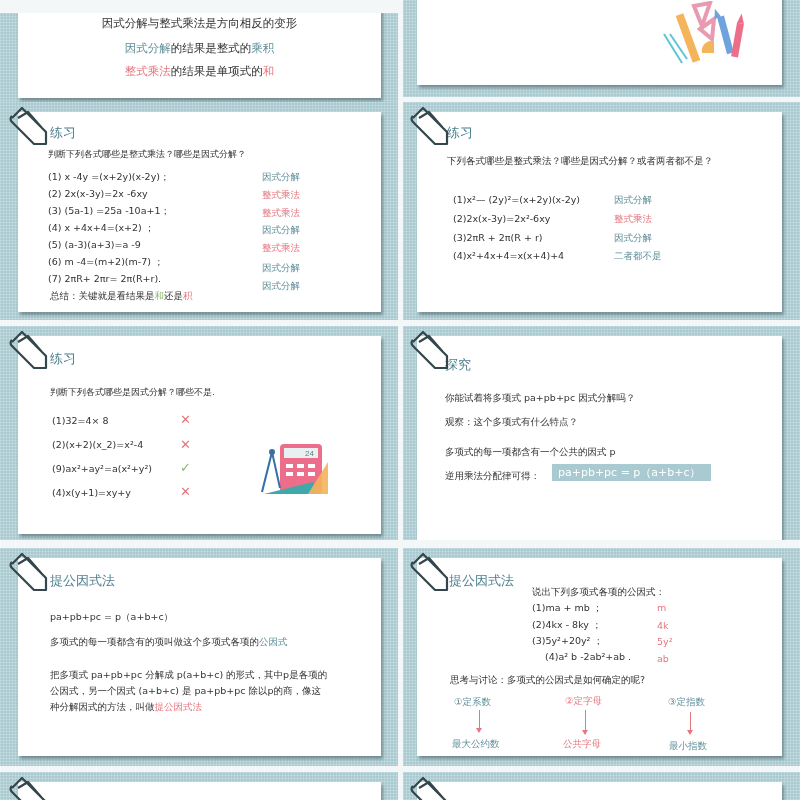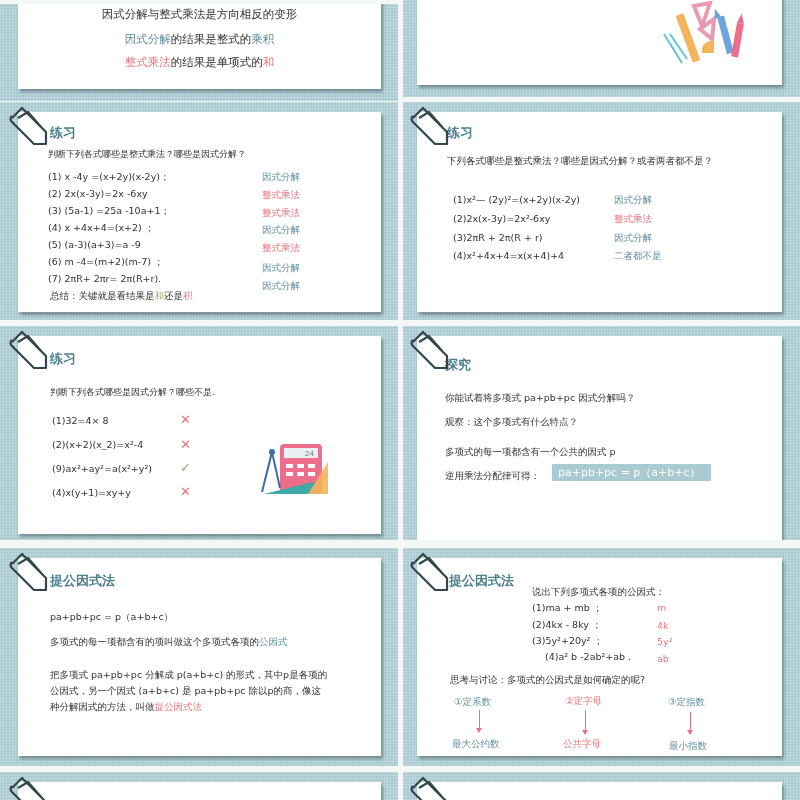--- a/index.html
+++ b/index.html
@@ -3,34 +3,34 @@
 <meta charset="utf-8">
 <style>
 *{box-sizing:border-box;margin:0;padding:0}
 html,body{width:800px;height:800px;overflow:hidden;background:#f4f7f8}
 body{font-family:"DejaVu Sans","Liberation Sans",sans-serif;color:#333;position:relative}
 .slide{position:absolute;background-color:#a9cad1;
  background-image:linear-gradient(rgba(255,255,255,0.18) 1px,transparent 1px),linear-gradient(90deg,rgba(255,255,255,0.18) 1px,transparent 1px);
  background-size:3px 3px;overflow:hidden}
 .card{position:absolute;background:#fff;box-shadow:2px 3px 3px rgba(70,90,95,0.55)}
 .clip{position:absolute;width:44px;height:44px}
-.title{position:absolute;font-size:13px;font-weight:bold;color:#4d7f8f}
+.title{position:absolute;font-size:13px;font-weight:normal;color:#4d7f8f}
 .t{position:absolute;font-size:9.5px;color:#333;white-space:nowrap}
 .teal{color:#5f8e9a}
 .red{color:#e5767e}
 .green{color:#8bb36d}
 .c{text-align:center;width:100%}
 .arrow{position:absolute;width:1px;background:#e5767e}
 .arrow:after{content:"";position:absolute;bottom:-3px;left:-3px;border-left:3.5px solid transparent;border-right:3.5px solid transparent;border-top:5px solid #e5767e}
 .formula-box{position:absolute;background:#a9cad1;color:#fff;font-size:11px;padding:1px 6px;white-space:nowrap}
 </style>
 </head>
 <body>
 
-<div class="slide" style="left:0;top:4px;width:398px;height:97px">
+<div class="slide" style="left:0;top:13px;width:398px;height:97px">
   <div class="card" style="left:18px;top:-5px;width:363px;height:90px">
     <div class="t c" style="top:8px;font-size:11.5px"><span>因式分解与整式乘法是方向相反的变形</span></div>
     <div class="t c" style="top:33px;font-size:11.5px"><span class="teal">因式分解</span><span>的结果是整式的</span><span class="teal">乘积</span></div>
     <div class="t c" style="top:56px;font-size:11.5px"><span class="red">整式乘法</span><span>的结果是单项式的</span><span class="red">和</span></div>
   </div>
 </div>
 
 <div class="slide" style="left:403px;top:0;width:397px;height:97px">
   <div class="card" style="left:14px;top:-5px;width:365px;height:90px">
     <svg style="position:absolute;left:245px;top:6px" width="100" height="65" viewBox="0 0 100 65">

